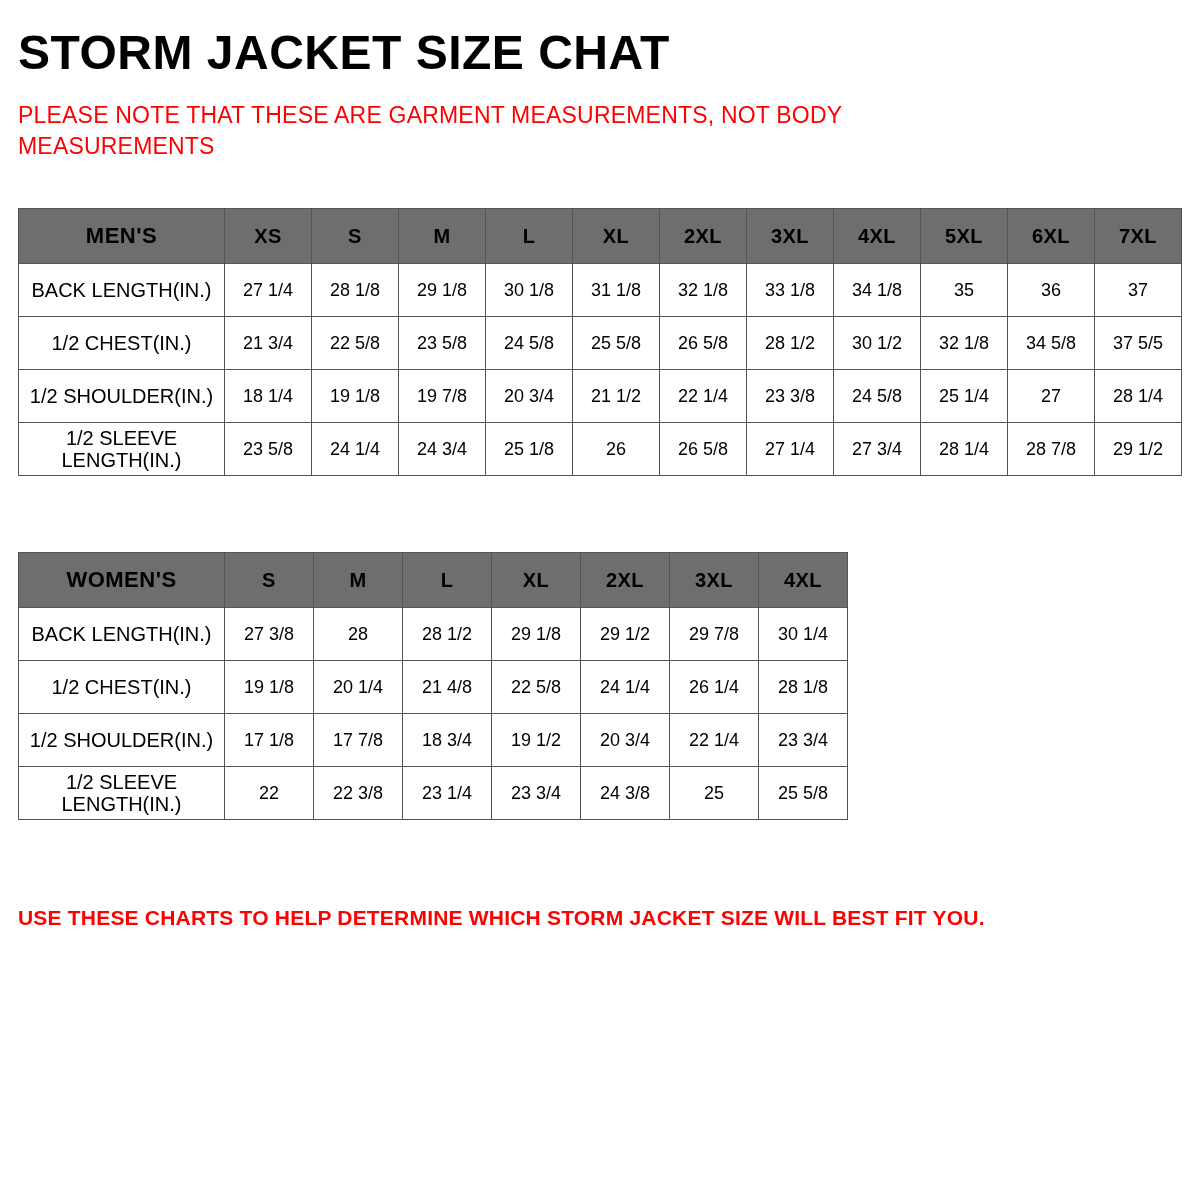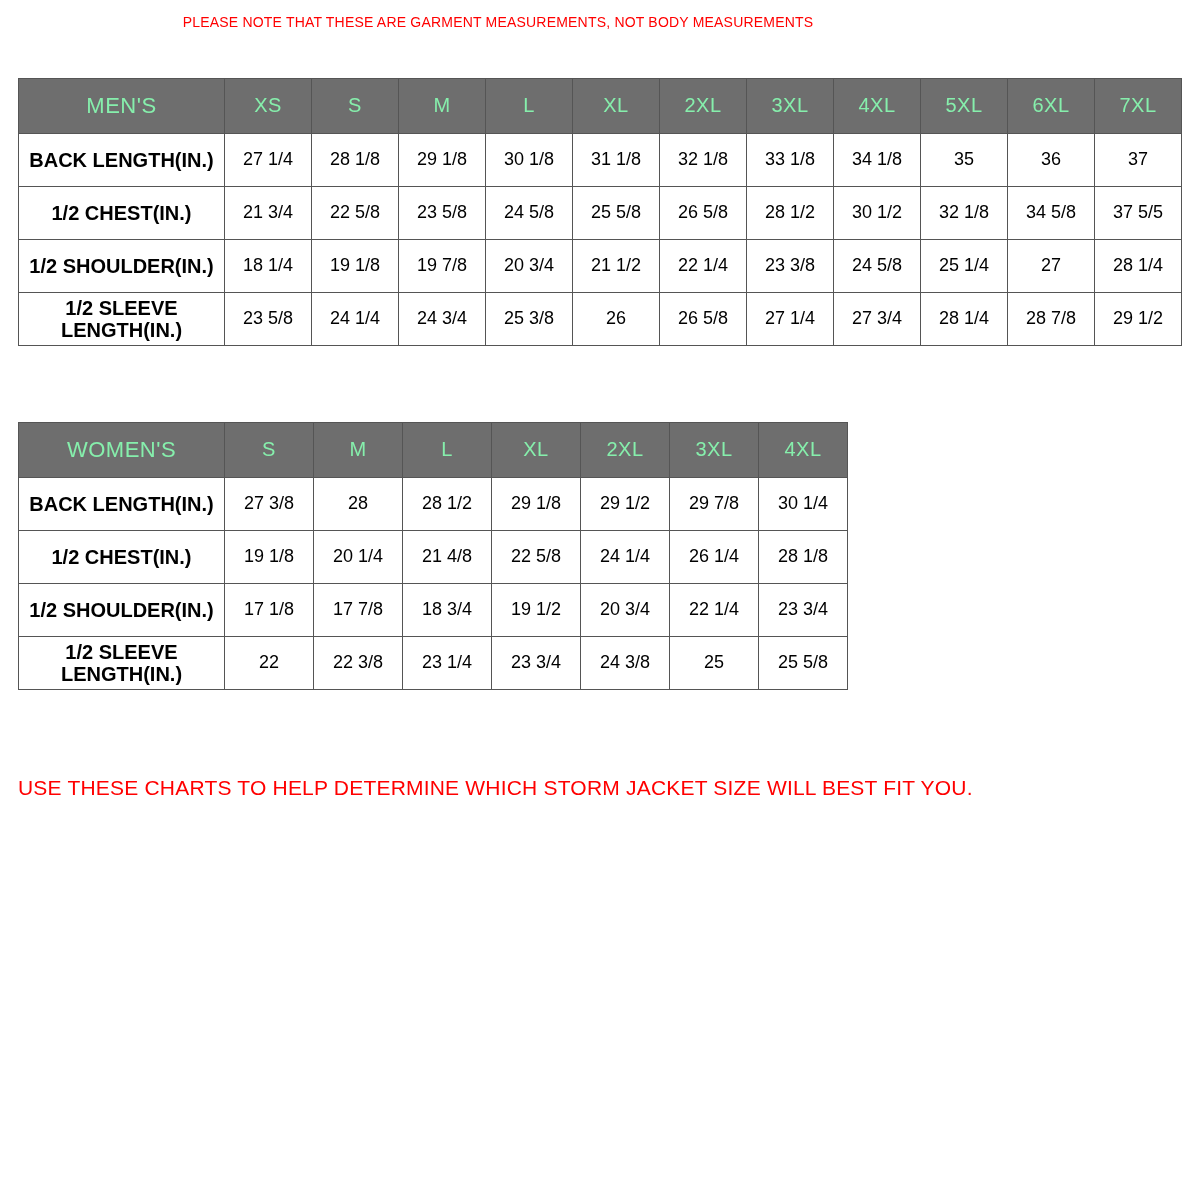--- a/index.html
+++ b/index.html
@@ -26,56 +26,55 @@
     font-size: 48px;
     font-weight: bold;
     letter-spacing: 0.5px;
     color: #000;
     margin: 28px 0 0 0;
     line-height: 1.05;
     white-space: nowrap;
   }
   .note {
     color: #ff0000;
-    font-size: 14px;
+    font-size: 23px;
     line-height: 1.35;
-    margin-top: 13px;
+    margin-top: 22px;
     max-width: 960px;
     letter-spacing: 0.2px;
-    text-align: center;
   }
   table.size-chart {
     border-collapse: collapse;
     table-layout: fixed;
     border: 1px solid #000;
   }
   table.size-chart td, table.size-chart th {
     border: 1px solid #555;
     text-align: center;
     vertical-align: middle;
     font-size: 18px;
     font-weight: normal;
     padding: 0;
     height: 48px;
     color: #000;
     background: #ffffff;
   }
   table.size-chart thead td {
     background: #6e6e6e;
-    color: #86efac;
-    font-weight: normal;
+    color: #000000;
+    font-weight: bold;
     font-size: 20px;
     height: 54px;
     letter-spacing: 0.5px;
   }
   table.size-chart thead td.corner {
     font-size: 22px;
   }
   table.size-chart tbody td.rowhead {
-    font-weight: bold;
+    font-weight: normal;
     font-size: 20px;
     line-height: 1.12;
     padding: 2px 4px;
   }
   .men-wrap {
     margin-top: 46px;
   }
   .women-wrap {
     margin-top: 76px;
   }
@@ -87,27 +86,29 @@
   }
   table.men col.rowhead-col { width: 206px; }
   table.men col.data-col { width: 87px; }
   table.women col.rowhead-col { width: 206px; }
   table.women col.data-col { width: 89px; }
   .footer-note {
     color: #ff0000;
     font-size: 21px;
     letter-spacing: 0.2px;
     margin-top: 86px;
+    font-weight: bold;
   }
 </style>
 </head>
 <body>
 
 <div class="page">
 
+  <h1 class="title">STORM JACKET SIZE CHAT</h1>
 
   <div class="note">PLEASE NOTE THAT THESE ARE GARMENT MEASUREMENTS, NOT BODY MEASUREMENTS</div>
 
   <div class="men-wrap">
     <table class="size-chart men">
       <colgroup>
         <col class="rowhead-col">
         <col class="data-col">
           <col class="data-col">
           <col class="data-col">
@@ -177,21 +178,21 @@
           <td>24 5/8</td>
           <td>25 1/4</td>
           <td>27</td>
           <td>28 1/4</td>
         </tr>
         <tr>
           <td class="rowhead">1/2 SLEEVE LENGTH(IN.)</td>
           <td>23 5/8</td>
           <td>24 1/4</td>
           <td>24 3/4</td>
-          <td>25 3/8</td>
+          <td>25 1/8</td>
           <td>26</td>
           <td>26 5/8</td>
           <td>27 1/4</td>
           <td>27 3/4</td>
           <td>28 1/4</td>
           <td>28 7/8</td>
           <td>29 1/2</td>
         </tr>
       </tbody>
     </table>

